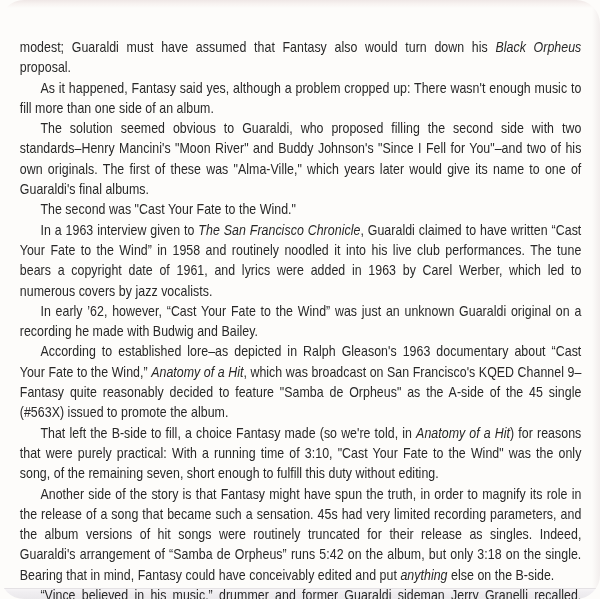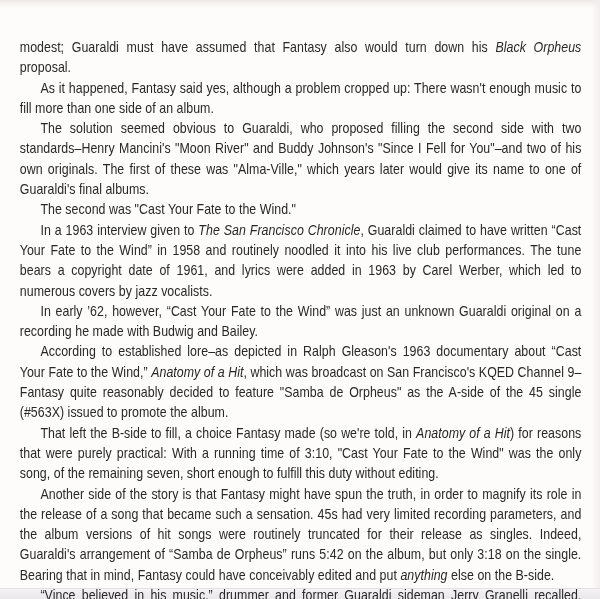--- a/index.html
+++ b/index.html
@@ -10,20 +10,21 @@
     overflow: hidden;
     background: #fdfcfa;
     font-family: "Liberation Sans", sans-serif;
   }
   .scan {
     position: relative;
     width: 600px;
     height: 599px;
     background: #fdfcfa;
     overflow: hidden;
+    border-radius: 24px;
   }
   
   .edge-top {
     position: absolute; top: 0; left: 0; right: 0; height: 8px;
     background: linear-gradient(180deg, #efe7e6 0%, #f7f2f0 45%, rgba(253,252,250,0) 100%);
   }
   .edge-right {
     position: absolute; top: 0; right: 0; bottom: 0; width: 8px;
     background: linear-gradient(270deg, #f2eeed 0%, rgba(253,252,250,0) 100%);
   }

